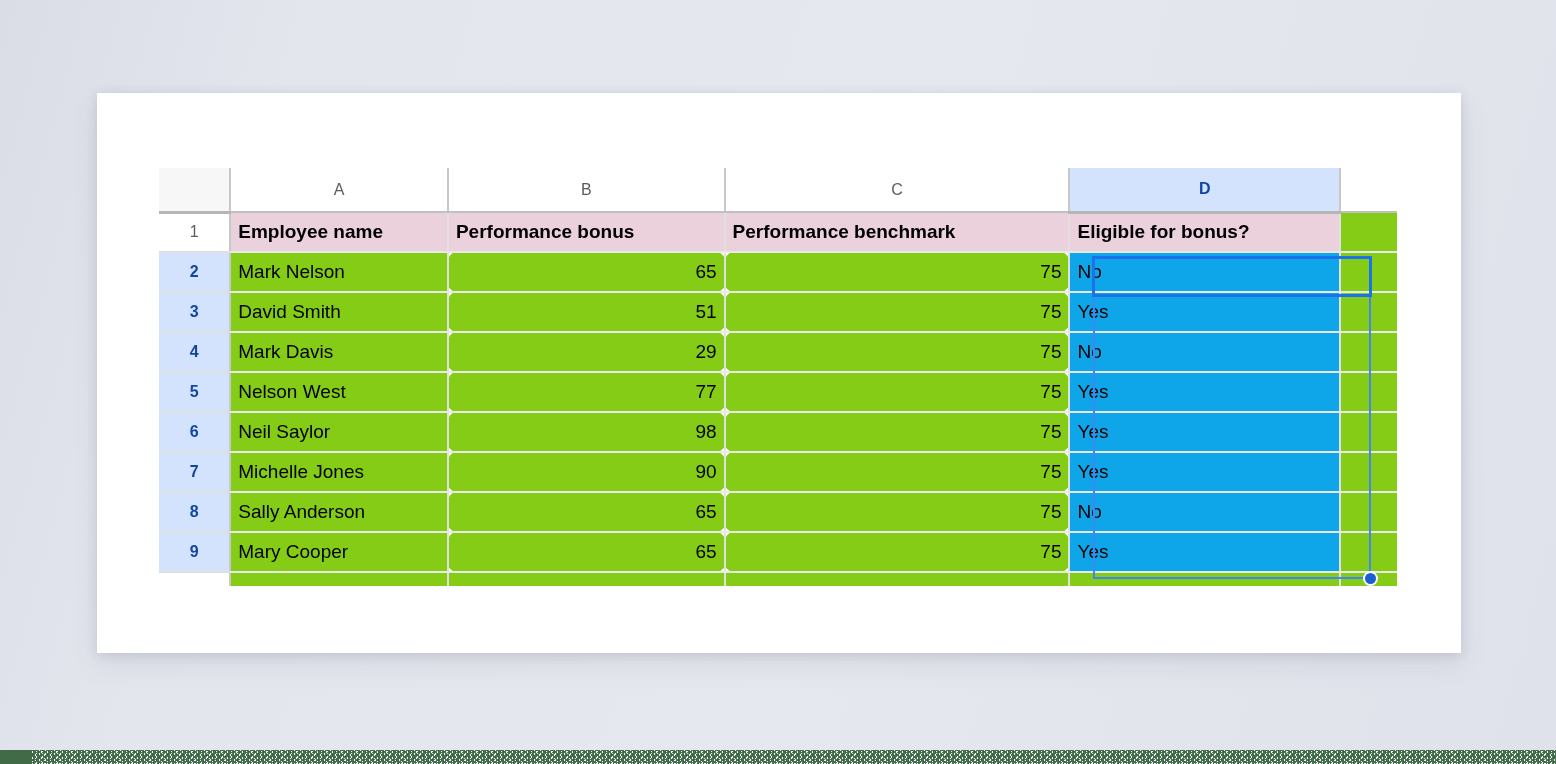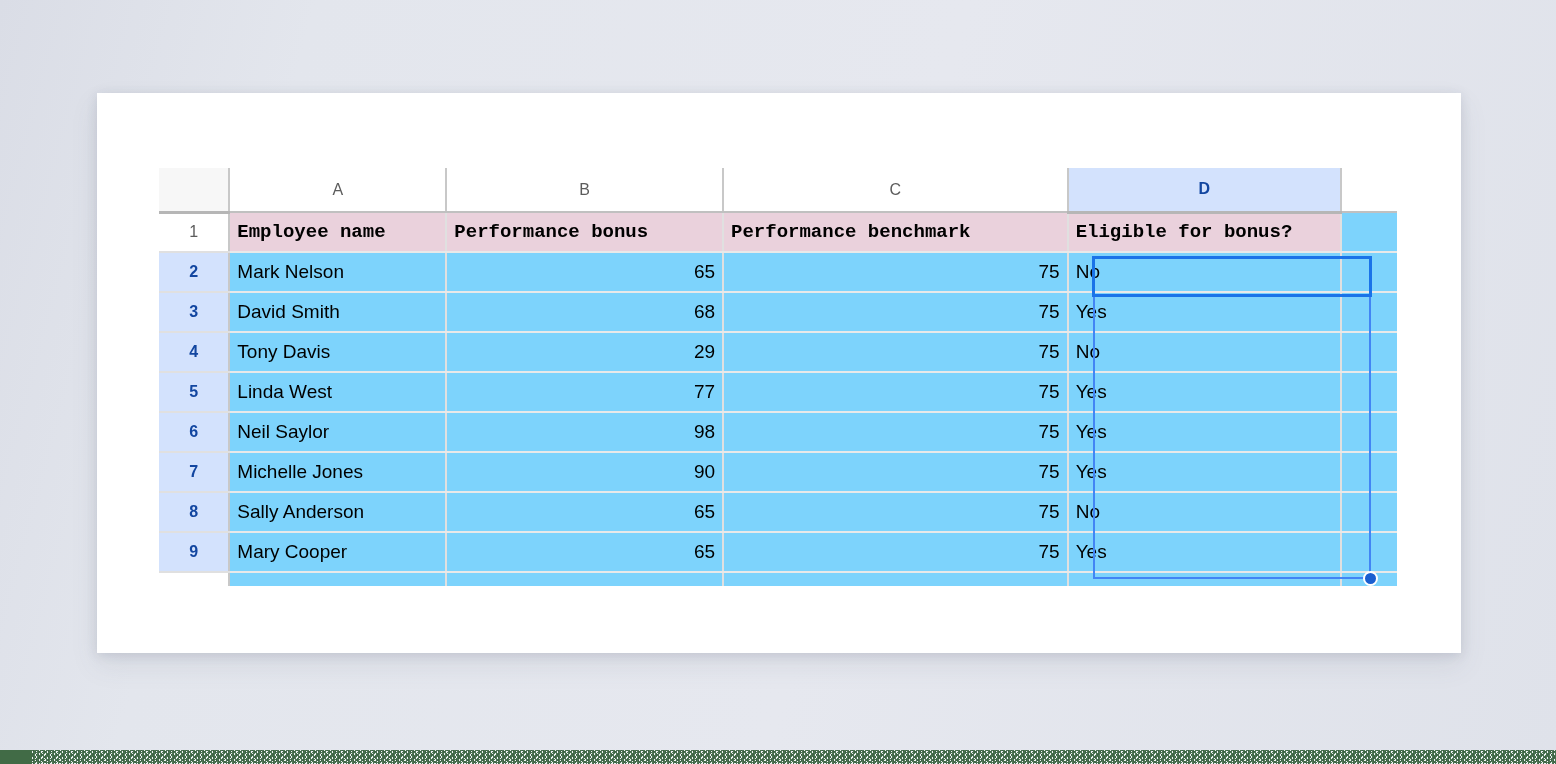--- a/index.html
+++ b/index.html
@@ -111,35 +111,34 @@
 
   
   td.cell {
     height: 40px;
     border-right: 2px solid #e0e0e0;
     border-bottom: 2px solid #e9e9e9;
     padding: 0 7px;
     vertical-align: middle;
     white-space: nowrap;
     overflow: hidden;
-    background: #7dd3fc;
-  }
-  td.cell.num  { text-align: right; }
+    background: #84cc16;
+  }
+  td.cell.num  { text-align: right; border-radius: 9px; }
   td.cell.text { text-align: left; }
 
   
   td.cell.hdrpink {
     background: #ead1dc;
     font-weight: bold;
-    font-family: Liberation Mono, monospace;
   }
 
   
   td.cell.selfill {
-    background: #7dd3fc;
+    background: #0ea5e9;
   }
   td.cell.hdrpink.selfill {
     background: #ead1dc;
   }
 
   
   td.cell.tail { border-right: none; }
 
   
   tr.partial td { height: 14px; }
@@ -243,38 +242,38 @@
           <td class="cell text">Mark Nelson</td>
           <td class="cell num">65</td>
           <td class="cell num">75</td>
           <td class="cell text selfill">No</td>
           <td class="cell tail"></td>
         </tr>
 
         <tr>
           <td class="rowhdr sel-row">3</td>
           <td class="cell text">David Smith</td>
-          <td class="cell num">68</td>
+          <td class="cell num">51</td>
           <td class="cell num">75</td>
           <td class="cell text selfill">Yes</td>
           <td class="cell tail"></td>
         </tr>
 
         <tr>
           <td class="rowhdr sel-row">4</td>
-          <td class="cell text">Tony Davis</td>
+          <td class="cell text">Mark Davis</td>
           <td class="cell num">29</td>
           <td class="cell num">75</td>
           <td class="cell text selfill">No</td>
           <td class="cell tail"></td>
         </tr>
 
         <tr>
           <td class="rowhdr sel-row">5</td>
-          <td class="cell text">Linda West</td>
+          <td class="cell text">Nelson West</td>
           <td class="cell num">77</td>
           <td class="cell num">75</td>
           <td class="cell text selfill">Yes</td>
           <td class="cell tail"></td>
         </tr>
 
         <tr>
           <td class="rowhdr sel-row">6</td>
           <td class="cell text">Neil Saylor</td>
           <td class="cell num">98</td>

